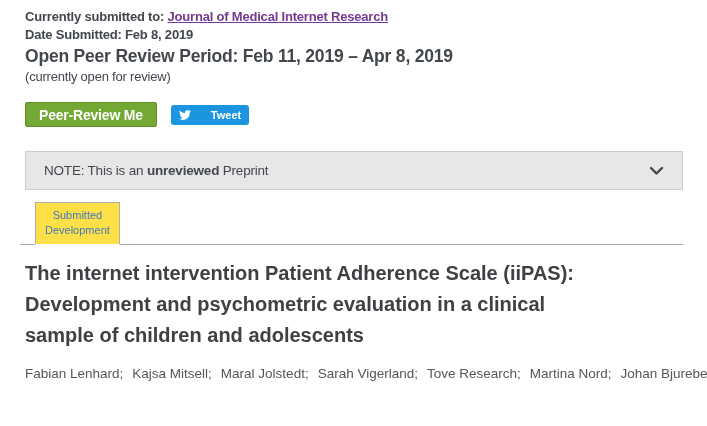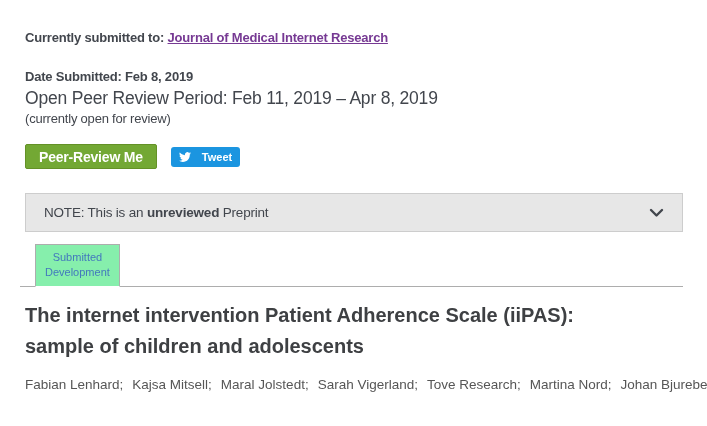--- a/index.html
+++ b/index.html
@@ -18,35 +18,35 @@
   *{ box-sizing: border-box; margin:0; padding:0; }
   html,body{ background:#fff; }
   body{
     width:707px; height:426px; overflow:hidden;
     font-family:"Liberation Sans", sans-serif;
   }
   .page{ padding:8px 24px 0 25px; }
 
   
   .meta{ color:var(--ink); letter-spacing:-0.2px; }
-  .meta-line{ font-size:13px; line-height:18px; font-weight:700;margin-top:21px; }
+  .meta-line{ font-size:13px; line-height:18px; font-weight:700; }
   .journal-link{ color:var(--purple); text-decoration:underline; font-weight:700; cursor:pointer; }
-  .review-period{ font-size:17.5px; line-height:23px; font-weight:400; margin-top:1px; }
+  .review-period{ font-size:17.5px; line-height:23px; font-weight:700; margin-top:1px; }
   .review-status{ font-size:13px; line-height:17px; font-weight:400; }
 
   
   .actions{ display:flex; align-items:center; gap:14px; margin-top:17px; }
   .peer-review-btn{
     height:25px; padding:0 13px; display:inline-flex; align-items:center;
     background:var(--green); border:1px solid var(--green-border); border-radius:2px;
     color:#fff; font-family:"Liberation Sans", sans-serif; font-size:14px; font-weight:700;
     letter-spacing:-0.2px; cursor:pointer;
   }
   .tweet-btn{
-    height:20px; padding:0 8px; display:inline-flex; align-items:center; gap:11px;
+    height:20px; padding:0 8px; display:inline-flex; align-items:center; gap:20px;
     background:var(--tweet-blue); border:none; border-radius:3px;
     color:#fff; font-family:"Liberation Sans", sans-serif; font-size:11px; font-weight:700;
     cursor:pointer;
   }
   .tweet-btn svg{ display:block; }
 
   
   .note-bar{
     margin-top:24px; height:39px; background:var(--note-bg);
     border:1px solid var(--note-border);
@@ -58,21 +58,21 @@
   .chevron{ display:block; }
 
   
   .tabs{
     margin:12px 0 0 -5px;
     display:flex; align-items:flex-end;
     border-bottom:1px solid var(--line-gray);
     padding-left:15px;
   }
   .tab{
-    background:#86efac; border:1px solid var(--line-gray); border-bottom:1px solid #fff;
+    background:#fde047; border:1px solid var(--line-gray); border-bottom:1px solid #fff;
     margin-bottom:-1px; padding:5px 9px 6px;
     text-align:center; cursor:pointer;
   }
   .tab span{ display:block; color:var(--tab-blue); font-size:11px; line-height:15px; }
 
   
   .title{ margin-top:13px; color:var(--title-ink); font-size:20px; font-weight:700; }
   .title div{ line-height:31px; }
   .authors{ margin-top:6px; font-size:13.5px; line-height:33px; color:var(--author-ink); }
   .authors .author{ white-space:nowrap; margin-right:9px; }
@@ -125,18 +125,19 @@
 
   <div class="tabs">
     <div class="tab">
       <span>Submitted</span>
       <span>Development</span>
     </div>
   </div>
 
   <h1 class="title">
     <div>The internet intervention Patient Adherence Scale (iiPAS):</div>
+    <div>Development and psychometric evaluation in a clinical</div>
     <div>sample of children and adolescents</div>
   </h1>
 
   <div class="authors"><span class="author">Fabian Lenhard;</span><span class="author">Kajsa Mitsell;</span><span class="author">Maral Jolstedt;</span><span class="author">Sarah Vigerland;</span><span class="author">Tove Research;</span><span class="author">Martina Nord;</span><span class="author">Johan Bjureberg;</span></div>
 
 </div>
 
 </body></html>

